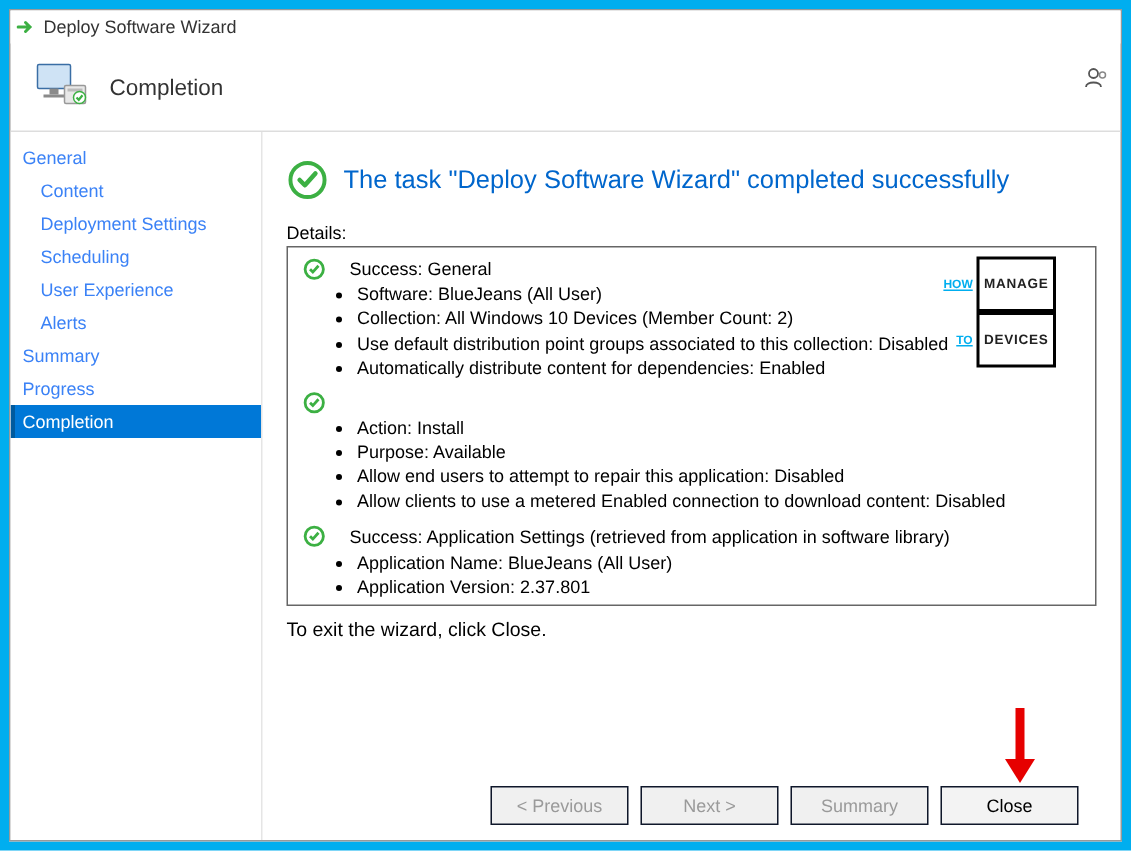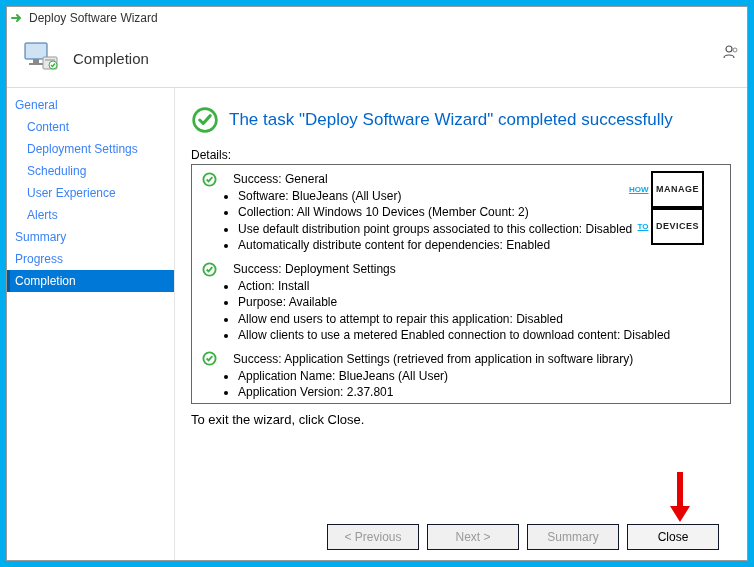--- a/index.html
+++ b/index.html
@@ -246,21 +246,20 @@
             <li>Automatically distribute content for dependencies: Enabled</li>
           </ul>
         </div>
 
         <div class="detail-group">
           <div class="detail-header">
             <svg class="check-sm" viewBox="0 0 16 16">
                 <circle cx="8" cy="8" r="6.5" fill="#fff" stroke="#3cb043" stroke-width="2"></circle>
                 <path d="M5 8 L7 10 L11 5.5" stroke="#3cb043" stroke-width="2" fill="none"></path>
               </svg>
-            <span>Success: Deployment Settings</span>
           </div>
           <ul class="detail-items">
             <li>Action: Install</li>
             <li>Purpose: Available</li>
             <li>Allow end users to attempt to repair this application: Disabled</li>
             <li>Allow clients to use a metered Enabled connection to download content: Disabled</li>
           </ul>
         </div>
 
         <div class="detail-group">

